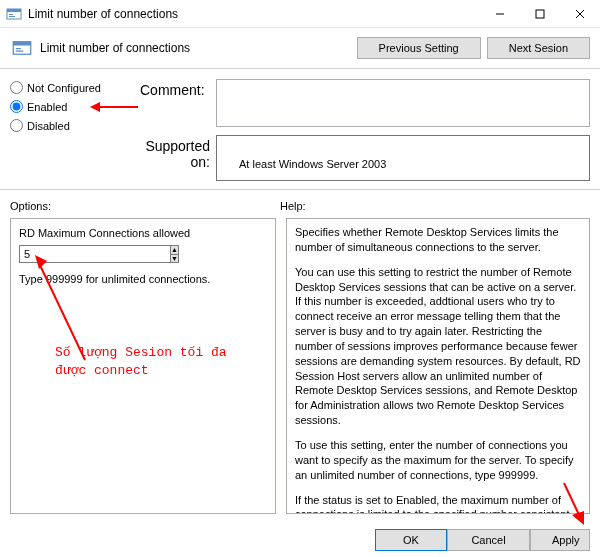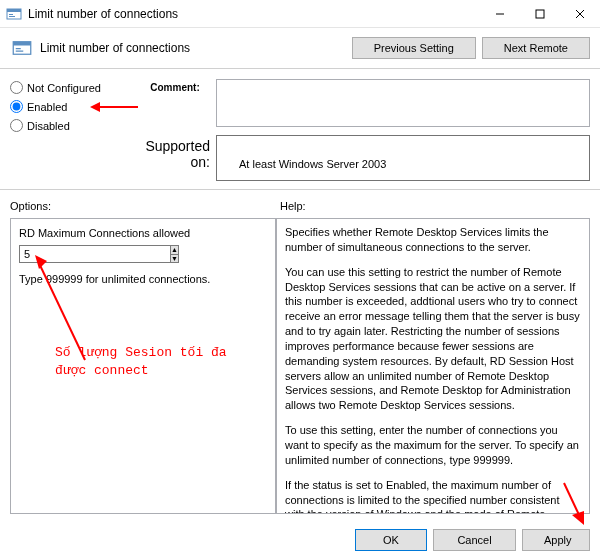--- a/index.html
+++ b/index.html
@@ -14,41 +14,41 @@
     .header-row .htitle { flex: 1; font-size: 12px; }
     .nav-btns { display: flex; gap: 6px; }
     .btn { background: #e1e1e1; border: 1px solid #adadad; padding: 4px 21px; font-size: 11px; color: #000; font-family: inherit; cursor: pointer; }
     hr.sep { border: none; border-top: 1px solid #d0d0d0; margin: 4px 0; }
     .config-area { display: flex; padding: 6px 10px 0 10px; }
     .radios { width: 130px; display: flex; flex-direction: column; gap: 6px; padding-top: 2px; }
     .radio-row { display: flex; align-items: center; gap: 4px; font-size: 11px; }
     .radio-row input { margin: 0; }
     .comment-block { flex: 1; display: flex; flex-direction: column; gap: 4px; }
     .labeled-row { display: flex; align-items: flex-start; gap: 6px; }
-    .labeled-row label { width: 70px; text-align: center; font-size: 10px; padding-top: 3px; font-weight: bold; }
+    .labeled-row label { width: 70px; text-align: left; font-size: 14px; padding-top: 3px; }
     textarea.comment { flex: 1; height: 48px; resize: none; border: 1px solid #abadb3; font-family: inherit; font-size: 11px; padding: 2px; }
     .supported-row { display: flex; align-items: flex-start; gap: 6px; margin-top: 4px; }
     .supported-row label { width: 70px; text-align: right; font-size: 14px; padding-top: 3px; }
     .supported-box { flex: 1; height: 28px; border: 1px solid #737373; padding: 22px; font-size: 11px; overflow-y: auto; background: #fff; }
     .labels-row { display: flex; padding: 6px 10px 0 10px; }
     .options-label { width: 270px; font-size: 11px; }
     .help-label { font-size: 11px; }
-    .body-row { display: flex; padding: 6px 10px 0 10px; gap: 0; height: 302px; }
+    .body-row { display: flex; padding: 6px 10px 0 10px; gap: 10px; height: 302px; }
     .options-pane { width: 266px; border: 1px solid #abadb3; padding: 8px; font-size: 11px; overflow: hidden; position: relative; background: #fff; }
     .options-pane .opt-title { margin-bottom: 6px; }
     .spinner { display: flex; align-items: stretch; width: 130px; margin-bottom: 10px; }
     .spinner input { flex: 1; border: 1px solid #7a7a7a; border-right: none; padding: 2px 4px; font-size: 11px; font-family: inherit; }
     .spinner .spinbtns { display: flex; flex-direction: column; width: 18px; }
     .spinbtn { flex: 1; border: 1px solid #7a7a7a; background: #e1e1e1; font-size: 7px; display: flex; align-items: center; justify-content: center; cursor: pointer; }
     .spinbtn:first-child { border-bottom: none; }
     .unlimited-note { font-size: 11px; }
     .help-pane { flex: 1; display: flex; }
     .help-inner { flex: 1; border: 1px solid #abadb3; padding: 6px 8px; font-size: 11px; line-height: 1.35; overflow-y: auto; background: #fff; }
     .help-inner p { margin-bottom: 10px; }
-    .bottom-btns { position: absolute; bottom: 6px; right: 10px; display: flex; gap: 6px; }
+    .bottom-btns { position: absolute; bottom: 6px; right: 10px; display: flex; }
     .btn.default { border-color: #0078d7; }
     .annotation-arrow1 { position: absolute; left: 90px; top: 100px; pointer-events:none; }
     .annotation-arrow2 { position: absolute; left: 35px; top: 255px; pointer-events:none; }
     .annotation-text { position: absolute; color: #ff0000; font-size: 13px; font-family: Liberation Mono, monospace; left: 55px; top: 344px; line-height: 1.35; pointer-events:none;}
     .annotation-arrow3 { position: absolute; right: 12px; bottom: 30px; pointer-events:none;}
   </style>
 </head>
 <body>
 
 <div class="titlebar">
@@ -86,21 +86,21 @@
     <svg width="20" height="20" viewBox="0 0 16 16">
         <rect x="1" y="3" width="14" height="10" fill="#fff" stroke="#5b8ec1"></rect>
         <rect x="1" y="3" width="14" height="3" fill="#5b8ec1"></rect>
         <rect x="3" y="8" width="4" height="1" fill="#5b8ec1"></rect>
         <rect x="3" y="10" width="6" height="1" fill="#5b8ec1"></rect>
       </svg>
   </span>
   <span class="htitle">Limit number of connections</span>
   <div class="nav-btns">
     <button class="btn">Previous Setting</button>
-    <button class="btn">Next Remote</button>
+    <button class="btn">Next Sesion</button>
   </div>
 </div>
 
 <hr class="sep">
 
 <div class="config-area">
   <div class="radios">
     <label class="radio-row">
       <input type="radio" name="state" style="">
       <span>Not Configured</span>
@@ -151,21 +151,21 @@
       <p>You can use this setting to restrict the number of Remote Desktop Services sessions that can be active on a server. If this number is exceeded, addtional users who try to connect receive an error message telling them that the server is busy and to try again later. Restricting the number of sessions improves performance because fewer sessions are demanding system resources. By default, RD Session Host servers allow an unlimited number of Remote Desktop Services sessions, and Remote Desktop for Administration allows two Remote Desktop Services sessions.</p>
       <p>To use this setting, enter the number of connections you want to specify as the maximum for the server. To specify an unlimited number of connections, type 999999.</p>
       <p>If the status is set to Enabled, the maximum number of connections is limited to the specified number consistent with the version of Windows and the mode of Remote Desktop</p>
     </div>
   </div>
 </div>
 
 <div class="bottom-btns">
   <button class="btn default" style="width:72px">OK</button>
   <button class="btn" style="width:83px">Cancel</button>
-  <button class="btn" style="width:68px">Apply</button>
+  <button class="btn" style="width:60px">Apply</button>
 </div>
 
 <svg class="annotation-arrow1" width="50" height="14">
   <line x1="48" y1="7" x2="8" y2="7" stroke="#ff0000" stroke-width="2"></line>
   <polygon points="0,7 10,2 10,12" fill="#ff0000"></polygon>
 </svg>
 <svg class="annotation-arrow2" width="100" height="110">
   <line x1="50" y1="105" x2="3" y2="6" stroke="#ff0000" stroke-width="2"></line>
   <polygon points="0,0 12,6 4,14" fill="#ff0000"></polygon>
 </svg>

